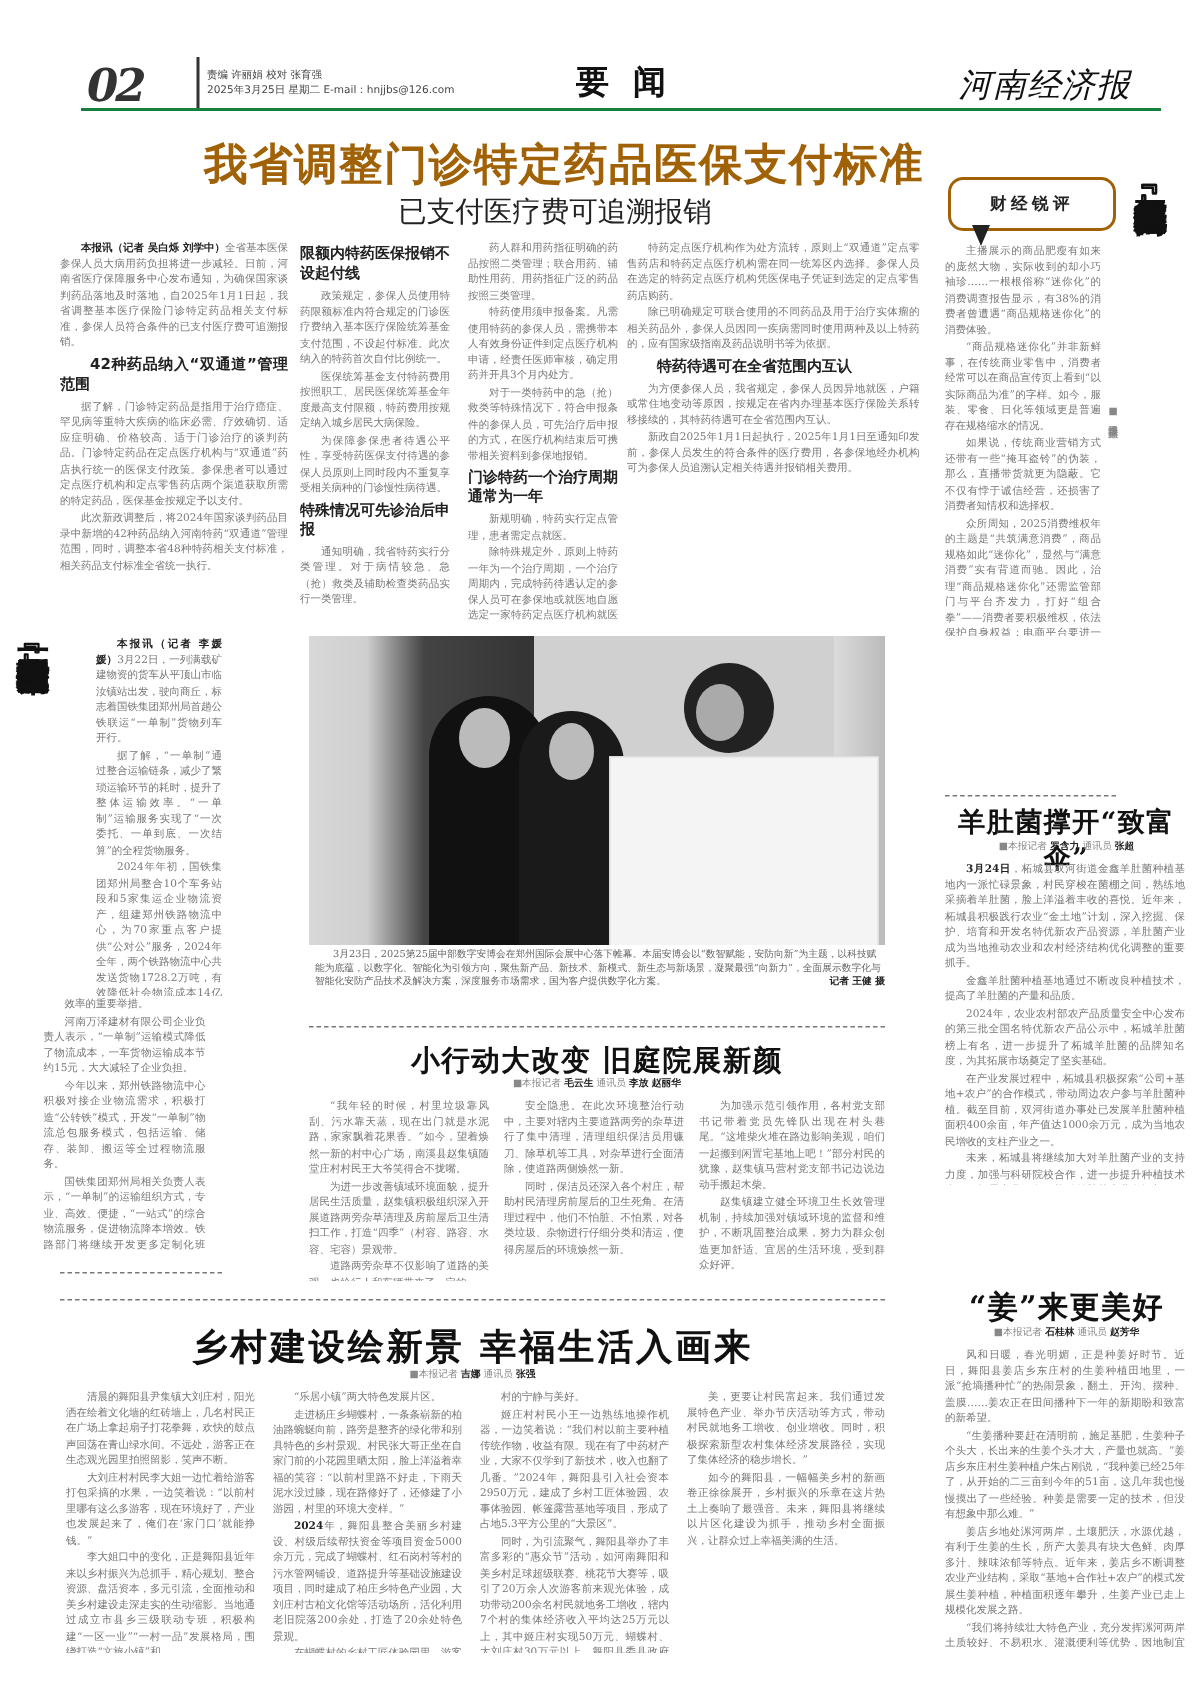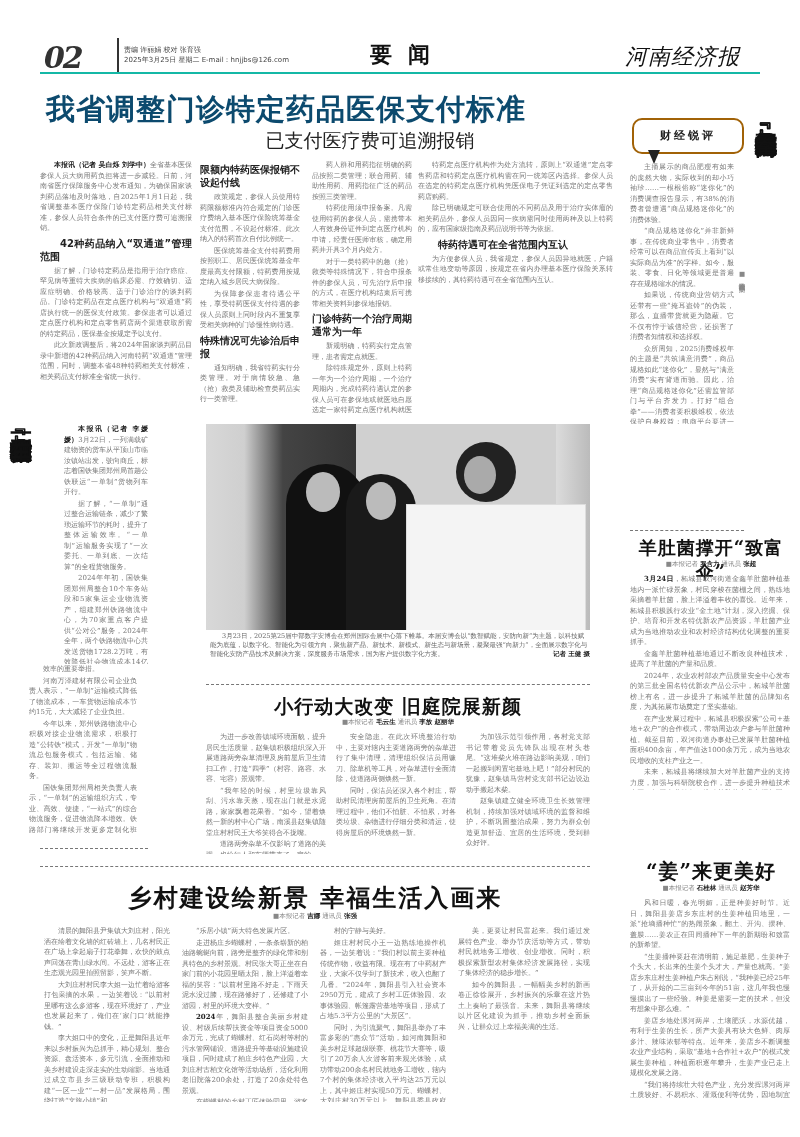--- a/index.html
+++ b/index.html
@@ -1,24 +1,24 @@
 <!DOCTYPE html>
 <html><head>
 <meta charset="utf-8">
 <style>
 *{box-sizing:border-box;margin:0;padding:0}
 body{width:800px;height:1137px;background:#fff;font-family:"DejaVu Serif",serif;color:#222;position:relative;overflow:hidden}
 .page{position:absolute;left:0;top:0;width:800px;height:1137px}
-.mast{position:absolute;left:40px;top:36px;width:720px;height:38px;border-bottom:2px solid #14b8a6}
+.mast{position:absolute;left:54px;top:36px;width:720px;height:38px;border-bottom:2px solid #15803d}
 .pno{position:absolute;left:4px;top:4px;font:italic bold 30px "DejaVu Serif",serif;color:#333;letter-spacing:-2px}
 .vbar{position:absolute;left:77px;top:2px;width:2px;height:34px;background:#333}
 .meta{position:absolute;left:84px;top:9px;font:7px "DejaVu Sans",sans-serif;color:#444;line-height:10px}
 .sect{position:absolute;left:330px;top:4px;font:bold 22px "DejaVu Sans",sans-serif;letter-spacing:16px;color:#111}
 .logo{position:absolute;right:20px;top:6px;font:italic 22px "DejaVu Serif",serif;color:#111;letter-spacing:1px}
-.h1{position:absolute;left:46px;top:90px;width:570px;font:bold 29px "DejaVu Sans",sans-serif;letter-spacing:1px;color:#0c4a6e;text-align:left}
+.h1{position:absolute;left:46px;top:90px;width:570px;font:bold 29px "DejaVu Sans",sans-serif;letter-spacing:1px;color:#a16207;text-align:right}
 .h1sub{position:absolute;left:220px;top:128px;width:300px;text-align:center;font:19px "DejaVu Serif",serif;color:#222}
 .col{position:absolute;font:7px "DejaVu Serif",serif;color:#777;line-height:10.5px;text-align:justify;overflow:hidden}
 .col p{text-indent:14px;margin-bottom:1px}
 .col b{color:#222}
 .sh{font:bold 10px "DejaVu Sans",sans-serif;color:#222;line-height:13px;margin:3px 0 3px;text-indent:20px}
 .commentbox{position:absolute;left:632px;top:118px;width:112px;height:36px;border:2px solid #a16207;border-radius:10px;font:bold 11px "DejaVu Sans",sans-serif;text-align:center;line-height:32px;letter-spacing:3px}
 .spike{position:absolute;left:648px;top:150px;width:0;height:0;border-left:6px solid transparent;border-right:6px solid transparent;border-top:14px solid #222}
 .vhead{position:absolute;writing-mode:vertical-rl;font-weight:bold;color:#111}
 .vh1{left:752px;top:116px;font:bold 22px "DejaVu Sans",sans-serif;letter-spacing:0;line-height:28px}
 .vh1by{position:absolute;left:737px;top:270px;writing-mode:vertical-rl;font:6.5px "DejaVu Sans",sans-serif;color:#888}
@@ -79,20 +79,21 @@
     <div class="sh" style="text-indent:0">门诊特药一个治疗周期通常为一年</div>
     <p>新规明确，特药实行定点管理，患者需定点就医。</p>
     <p>除特殊规定外，原则上特药一年为一个治疗周期，一个治疗周期内，完成特药待遇认定的参保人员可在参保地或就医地自愿选定一家特药定点医疗机构就医购药。</p>
   </div>
 
   <div class="col" style="left:418px;top:160px;width:195px;height:255px">
     <p>特药定点医疗机构作为处方流转，原则上“双通道”定点零售药店和特药定点医疗机构需在同一统筹区内选择。参保人员在选定的特药定点医疗机构凭医保电子凭证到选定的定点零售药店购药。</p>
     <p>除已明确规定可联合使用的不同药品及用于治疗实体瘤的相关药品外，参保人员因同一疾病需同时使用两种及以上特药的，应有国家级指南及药品说明书等为依据。</p>
     <div class="sh">特药待遇可在全省范围内互认</div>
     <p>为方便参保人员，我省规定，参保人员因异地就医，户籍或常住地变动等原因，按规定在省内办理基本医疗保险关系转移接续的，其特药待遇可在全省范围内互认。</p>
+    <p>新政自2025年1月1日起执行，2025年1月1日至通知印发前，参保人员发生的符合条件的医疗费用，各参保地经办机构可为参保人员追溯认定相关待遇并报销相关费用。</p>
   </div>
 
   <div class="commentbox"><span>财经锐评</span></div>
   <div class="spike"></div>
   <div class="vhead vh1">破解『商品规格迷你化』要打好『组合拳』</div>
   <div class="vh1by">■本报评论员 梁献伟</div>
   <div class="col" style="left:630px;top:162px;width:104px;height:262px;">
     <p>主播展示的商品肥瘦有如来的庞然大物，实际收到的却小巧袖珍……一根根俗称“迷你化”的消费调查报告显示，有38%的消费者曾遭遇“商品规格迷你化”的消费体验。</p>
     <p>“商品规格迷你化”并非新鲜事，在传统商业零售中，消费者经常可以在商品宣传页上看到“以实际商品为准”的字样。如今，服装、零食、日化等领域更是普遍存在规格缩水的情况。</p>
     <p>如果说，传统商业营销方式还带有一些“掩耳盗铃”的伪装，那么，直播带货就更为隐蔽。它不仅有悖于诚信经营，还损害了消费者知情权和选择权。</p>
@@ -127,22 +128,22 @@
     <span>3月23日，2025第25届中部数字安博会在郑州国际会展中心落下帷幕。本届安博会以“数智赋能，安防向新”为主题，以科技赋能为底蕴，以数字化、智能化为引领方向，聚焦新产品、新技术、新模式、新生态与新场景，凝聚最强“向新力”，全面展示数字化与智能化安防产品技术及解决方案，深度服务市场需求，国为客户提供数字化方案。</span>
     <b style="float:right;color:#222">记者 王健 摄</b>
   </div>
   <div class="dash" style="left:206px;top:684px;width:384px"></div>
 
   <div class="h2" style="left:206px;top:694px;width:384px">小行动大改变 旧庭院展新颜</div>
   <div class="by" style="left:206px;top:718px;width:384px">
     <span>■本报记者</span> <b>毛云生</b> <span>通讯员</span> <b>李放 赵丽华</b>
   </div>
   <div class="col" style="left:206px;top:732px;width:120px;height:122px">
+    <p>“我年轻的时候，村里垃圾靠风刮、污水靠天蒸，现在出门就是水泥路，家家飘着花果香。”如今，望着焕然一新的村中心广场，南溪县赵集镇随堂庄村村民王大爷笑得合不拢嘴。</p>
     <p>为进一步改善镇域环境面貌，提升居民生活质量，赵集镇积极组织深入开展道路两旁杂草清理及房前屋后卫生清扫工作，打造“四季”（村容、路容、水容、宅容）景观带。</p>
-    <p>“我年轻的时候，村里垃圾靠风刮、污水靠天蒸，现在出门就是水泥路，家家飘着花果香。”如今，望着焕然一新的村中心广场，南溪县赵集镇随堂庄村村民王大爷笑得合不拢嘴。</p>
     <p>道路两旁杂草不仅影响了道路的美观，也给行人和车辆带来了一定的</p>
   </div>
   <div class="col" style="left:336px;top:732px;width:120px;height:122px">
     <p>安全隐患。在此次环境整治行动中，主要对辖内主要道路两旁的杂草进行了集中清理，清理组织保洁员用镰刀、除草机等工具，对杂草进行全面清除，使道路两侧焕然一新。</p>
     <p>同时，保洁员还深入各个村庄，帮助村民清理房前屋后的卫生死角。在清理过程中，他们不怕脏、不怕累，对各类垃圾、杂物进行仔细分类和清运，使得房屋后的环境焕然一新。</p>
   </div>
   <div class="col" style="left:466px;top:732px;width:124px;height:122px">
     <p>为加强示范引领作用，各村党支部书记带着党员先锋队出现在村头巷尾。“这堆柴火堆在路边影响美观，咱们一起搬到闲置宅基地上吧！”部分村民的犹豫，赵集镇马营村党支部书记边说边动手搬起木柴。</p>
     <p>赵集镇建立健全环境卫生长效管理机制，持续加强对镇域环境的监督和维护，不断巩固整治成果，努力为群众创造更加舒适、宜居的生活环境，受到群众好评。</p>
   </div>

